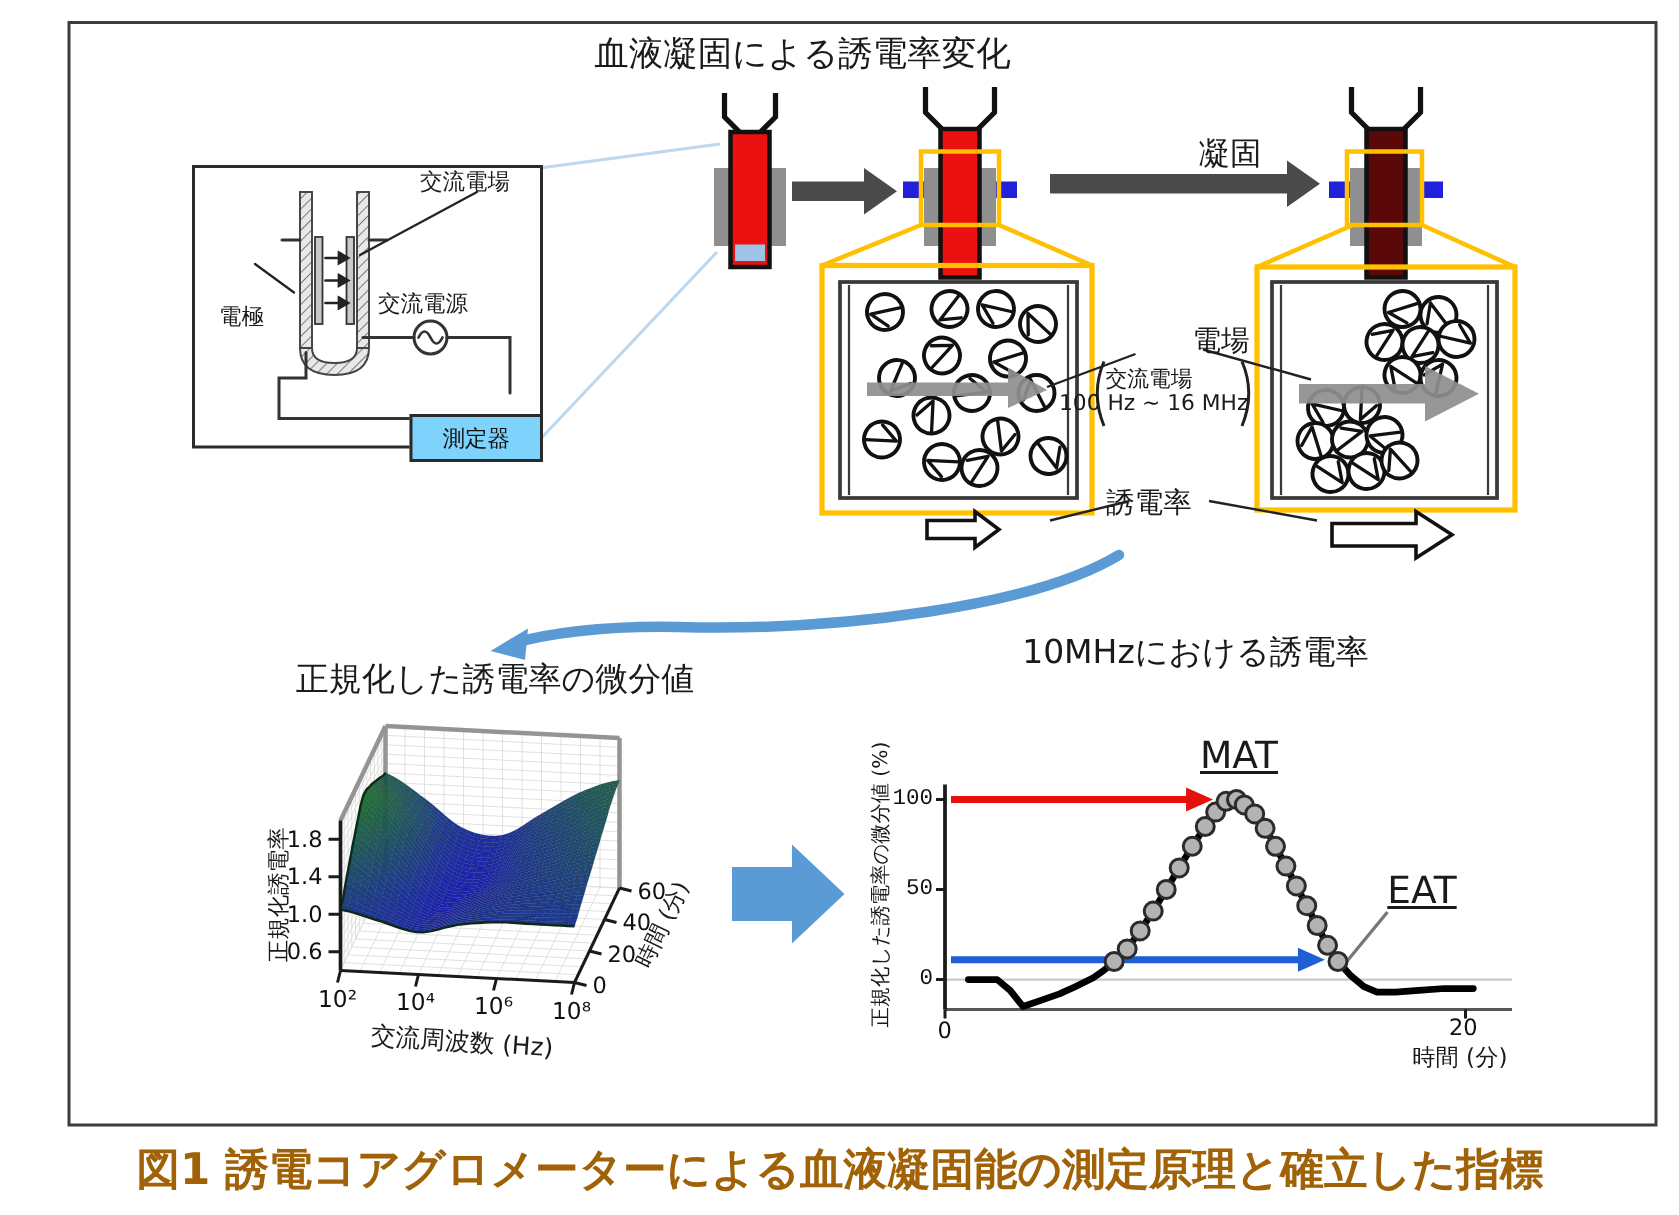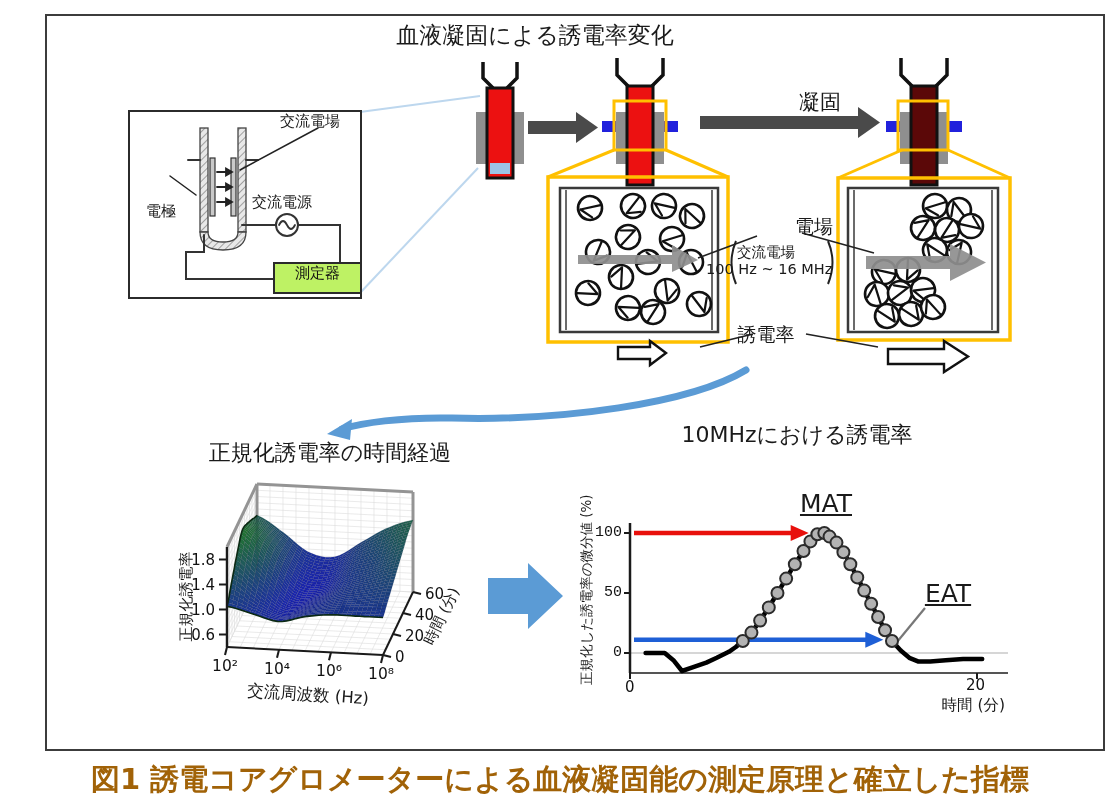--- a/index.html
+++ b/index.html
@@ -4,22 +4,22 @@
 <style>
   html,body{margin:0;padding:0;background:#fff;}
   body{width:1119px;height:810px;position:relative;overflow:hidden;
        font-family:"DejaVu Sans","Liberation Sans",sans-serif;color:#111;}
   .abs{position:absolute;}
   .lbl{position:absolute;white-space:nowrap;color:#1a1a1a;}
   #figure-border{position:absolute;left:45px;top:14px;width:1056px;height:733px;
        border:2px solid #3c3c3c;background:#fff;}
   #top-title{left:340px;top:20px;width:390px;font-size:23px;text-align:center;}
   #apparatus-box{position:absolute;left:128px;top:110px;width:230px;height:185px;border:2px solid #2b2b2b;}
-  #meter-box{position:absolute;left:273px;top:262px;width:85px;height:28px;border:2px solid #2b2b2b;
-       display:flex;align-items:flex-start;justify-content:center;font-size:15px;background:#bef264;}
+  #meter-box{position:absolute;left:273px;top:276px;width:85px;height:28px;border:2px solid #2b2b2b;
+       display:flex;align-items:center;justify-content:center;font-size:15px;background:#7dd3fc;}
   .small{font-size:15px;}
   #coag-label{left:775px;top:88px;width:90px;font-size:21px;text-align:center;}
   #field-label{left:726px;top:214px;width:80px;font-size:19px;text-align:center;margin-left:48px;}
   #freq-label{left:716px;top:243px;width:100px;font-size:14.5px;text-align:center;}
   #freq-range{left:706px;top:261px;width:120px;font-size:14.5px;text-align:center;}
   #perm-label{left:726px;top:322px;width:80px;font-size:19px;text-align:center;}
   #chart3d-title{left:180px;top:438px;width:300px;font-size:22px;text-align:center;}
   #chart2d-title{left:647px;top:420px;width:300px;font-size:22px;text-align:center;}
   #zlabel3d{left:116px;top:587px;width:140px;font-size:15px;text-align:center;transform:rotate(-90deg);}
   #xlabel3d{left:218px;top:684px;width:180px;font-size:16.5px;text-align:center;transform:rotate(4deg);}
@@ -1610,21 +1610,21 @@
 <div id="meter-box">
     <span>測定器</span>
   </div>
 
 <div class="lbl" id="coag-label">凝固</div>
 <div class="lbl" id="field-label">電場</div>
 <div class="lbl" id="freq-label">交流電場</div>
 <div class="lbl" id="freq-range">100 Hz ~ 16 MHz</div>
 <div class="lbl" id="perm-label">誘電率</div>
 
-<div class="lbl" id="chart3d-title">正規化誘電率の時間経過</div>
+<div class="lbl" id="chart3d-title">正規化した誘電率の微分値</div>
 <div class="lbl" id="chart2d-title">10MHzにおける誘電率</div>
 <div class="lbl" id="zlabel3d">正規化誘電率</div>
 <div class="lbl" id="xlabel3d">交流周波数 (Hz)</div>
 <div class="lbl" id="tlabel3d">時間 (分)</div>
 
 <div class="lbl" id="ylabel2d">正規化した誘電率の微分値 (%)</div>
 <div class="ytick2d" style="left:594px;top:524px;">100</div>
 <div class="ytick2d" style="left:594px;top:584px;">50</div>
 <div class="ytick2d" style="left:594px;top:644px;">0</div>
 <div class="xtick2d" style="left:625px;top:678px;">0</div>

